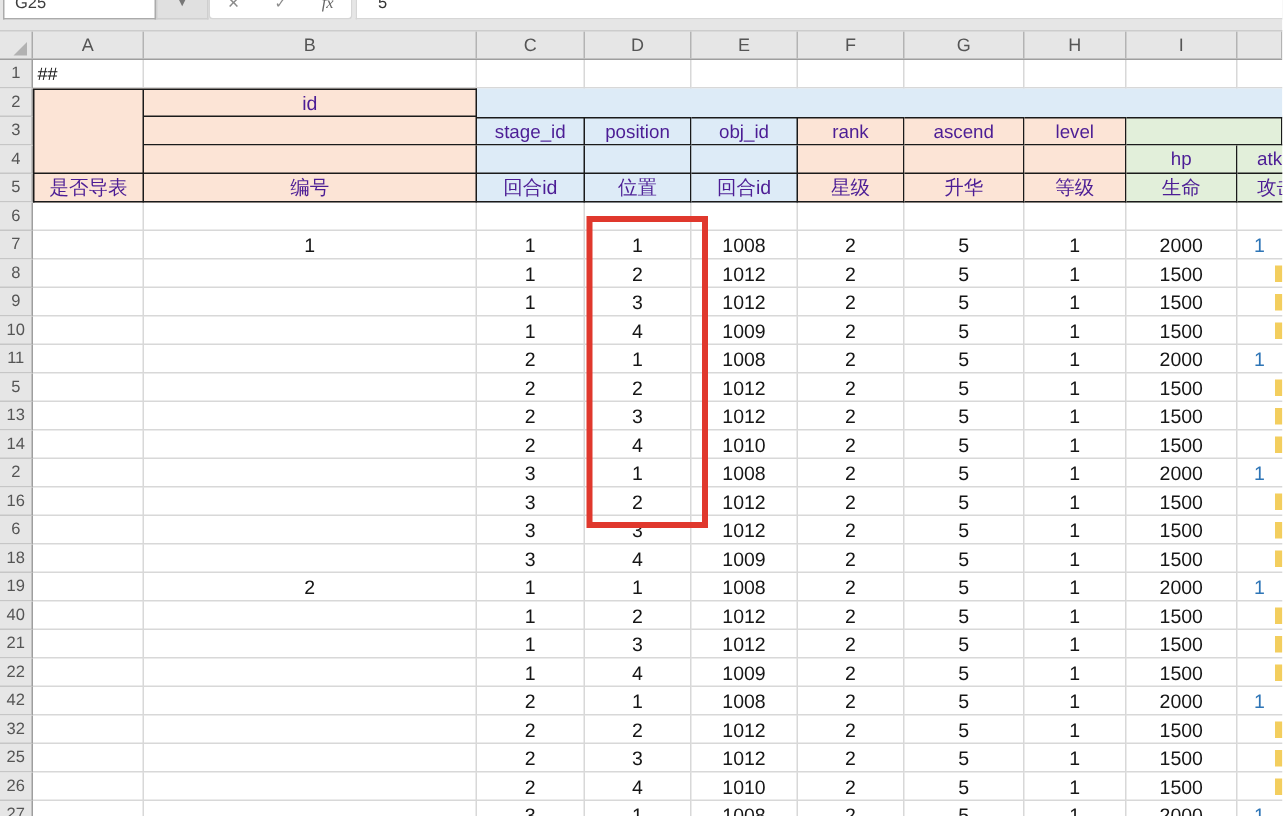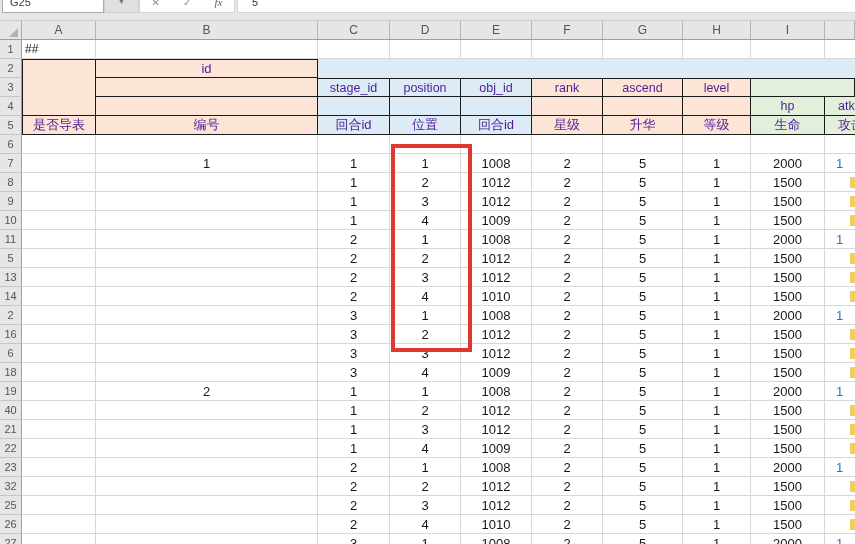--- a/index.html
+++ b/index.html
@@ -113,21 +113,21 @@
       <div class="rhcell">13</div>
       <div class="rhcell">14</div>
       <div class="rhcell">2</div>
       <div class="rhcell">16</div>
       <div class="rhcell">6</div>
       <div class="rhcell">18</div>
       <div class="rhcell">19</div>
       <div class="rhcell">40</div>
       <div class="rhcell">21</div>
       <div class="rhcell">22</div>
-      <div class="rhcell">23</div>
+      <div class="rhcell">42</div>
       <div class="rhcell">32</div>
       <div class="rhcell">25</div>
       <div class="rhcell">26</div>
       <div class="rhcell">27</div>
     </div>
 
   <div class="grid" id="grid">
       <div class="grow">
         <div class="gcell left" style="width: 74px;">##</div>
         <div class="gcell" style="width: 222px;"></div>

